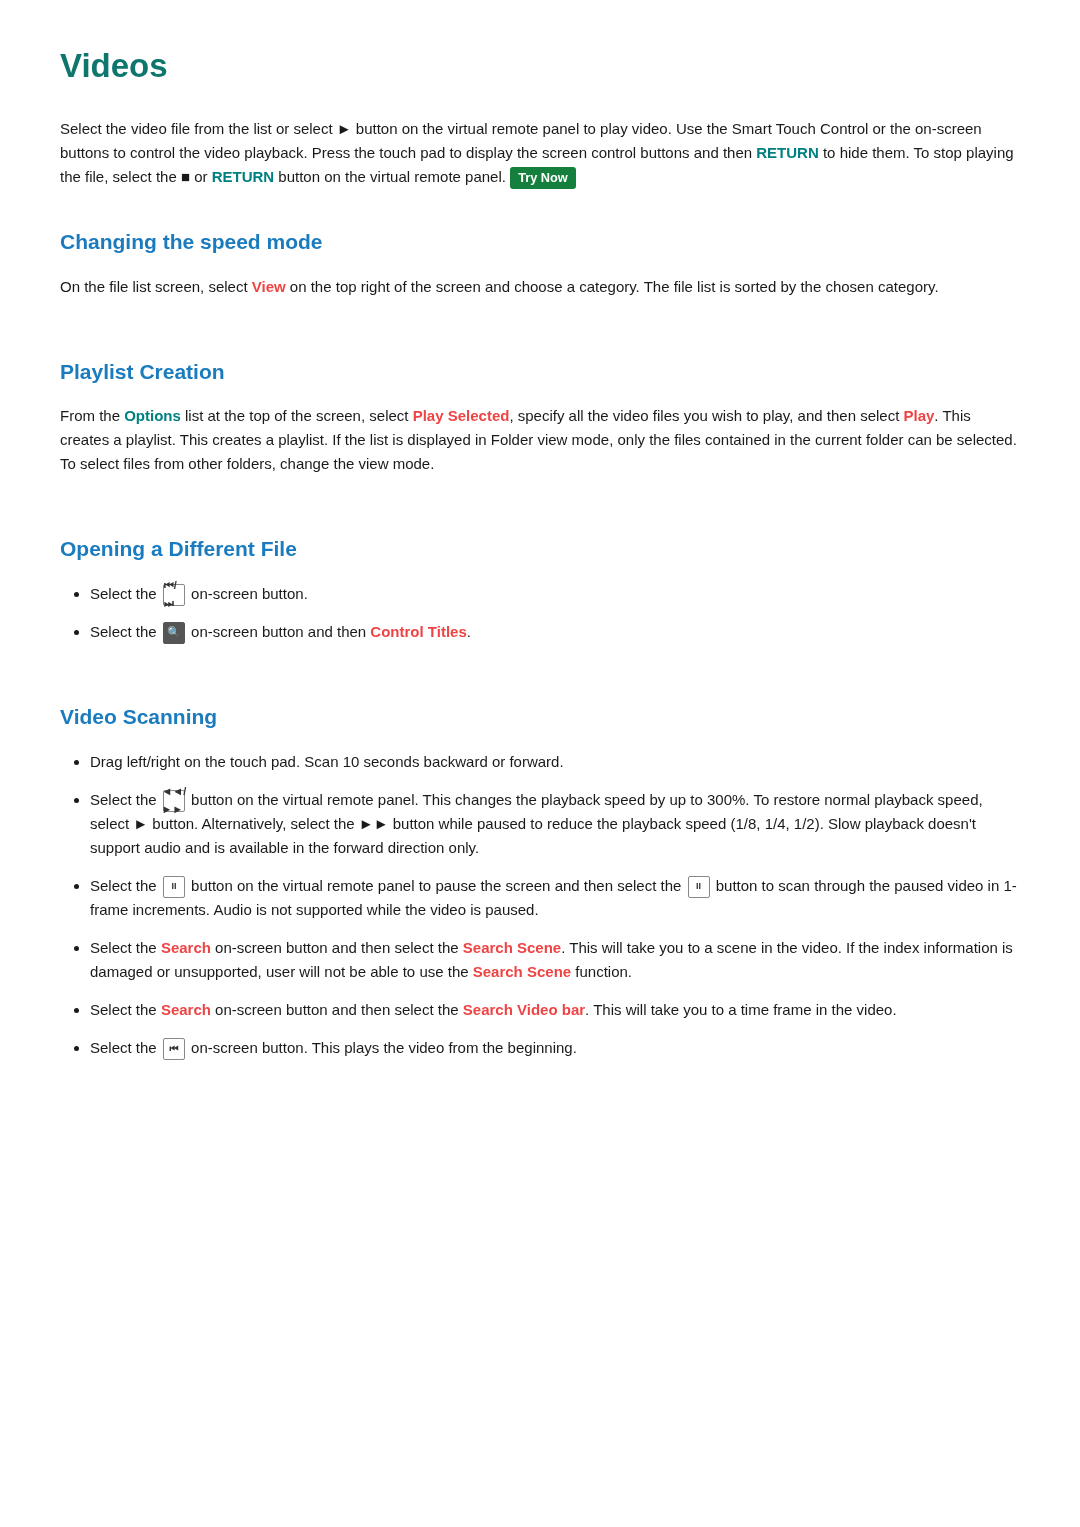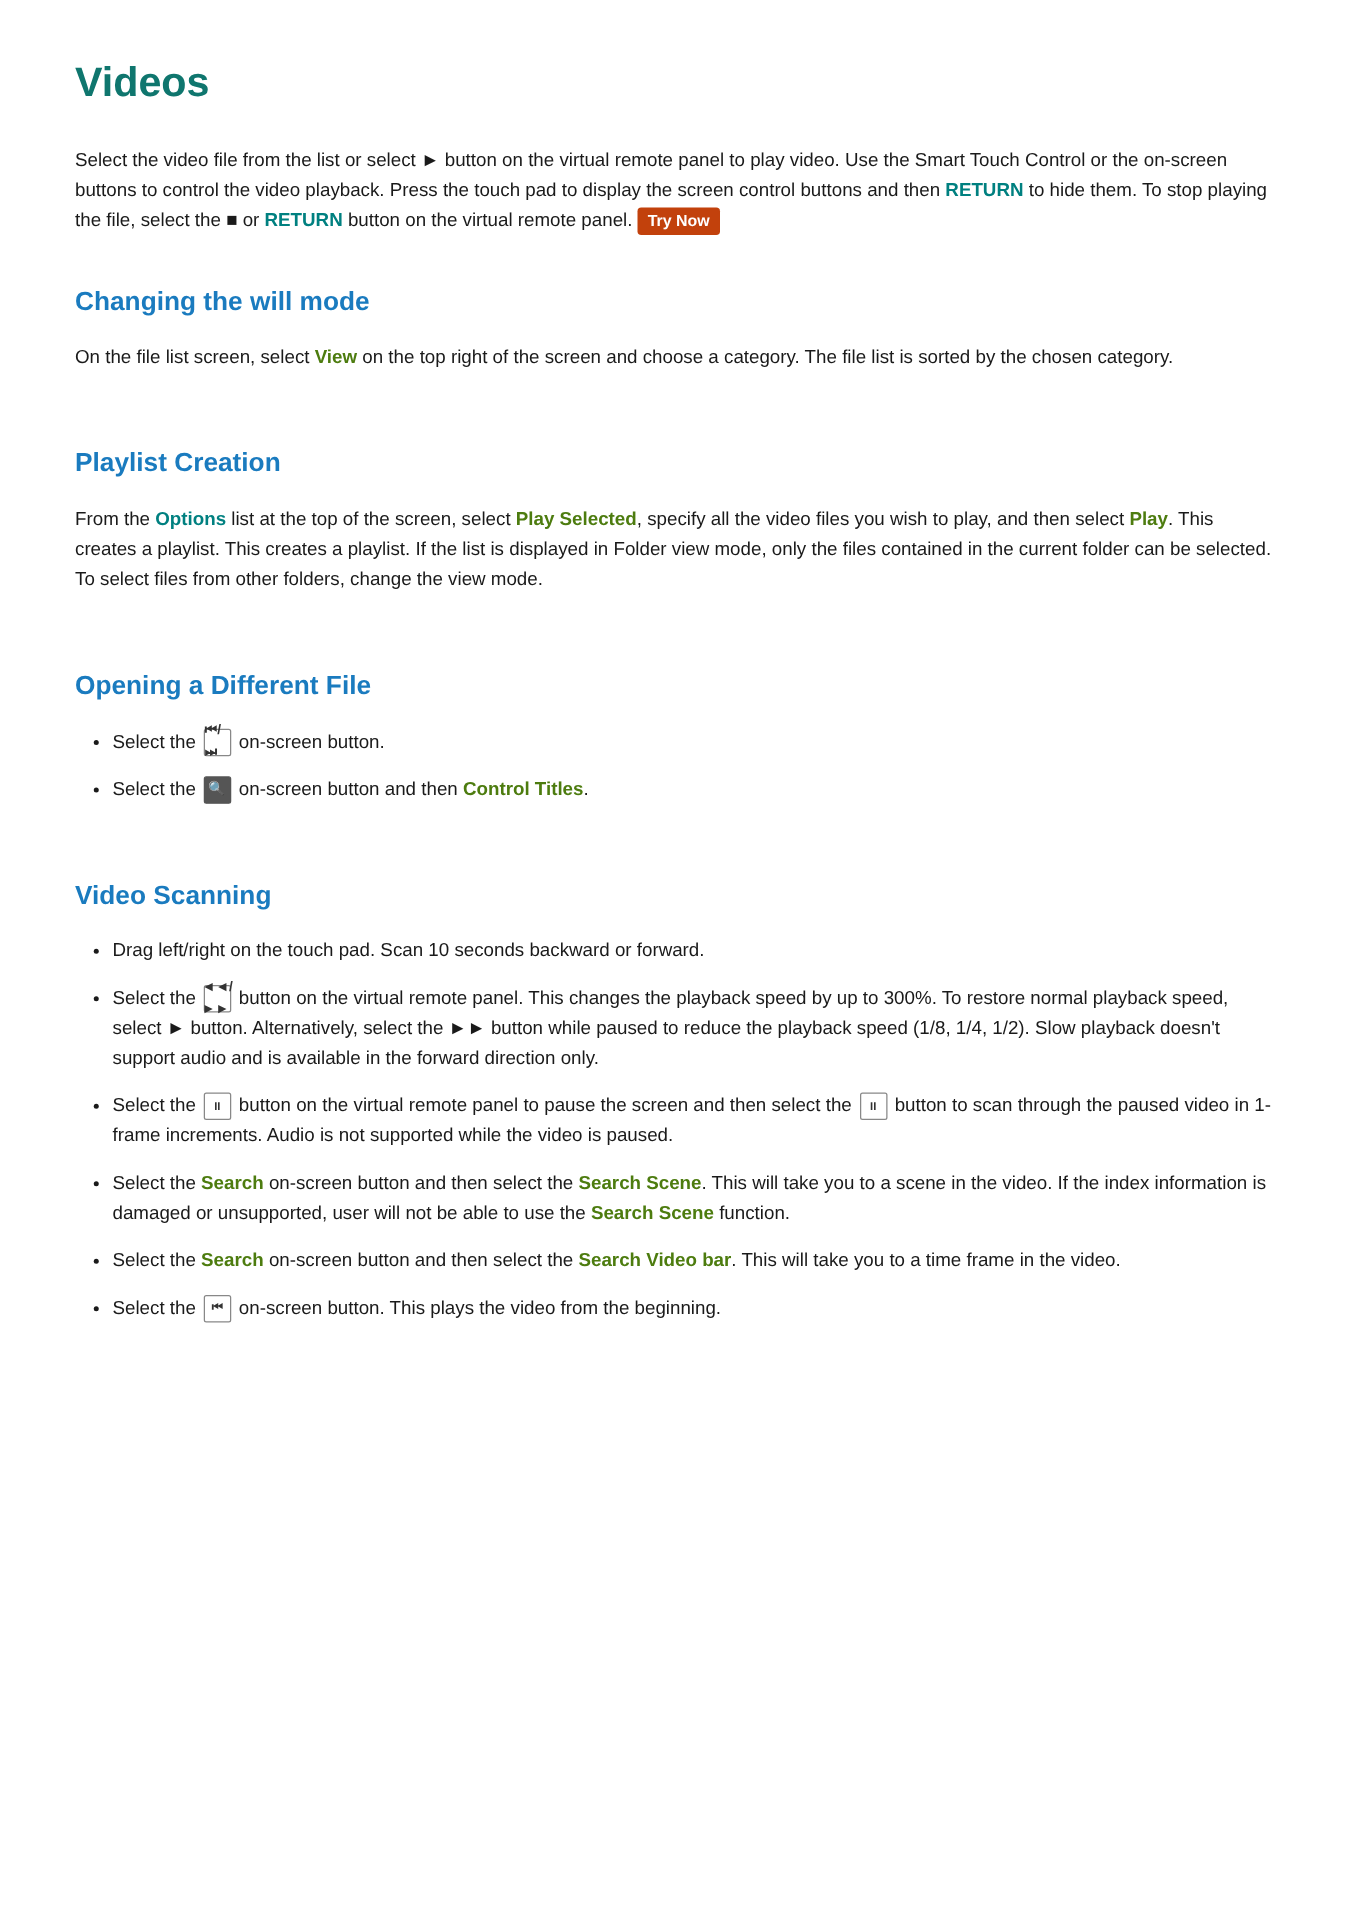--- a/index.html
+++ b/index.html
@@ -42,27 +42,27 @@
       margin-bottom: 36px;
       padding-top: 10px;
     }
 
     .highlight-teal {
       color: #008080;
       font-weight: bold;
     }
 
     .highlight-blue {
-      color: #4d7c0f;
+      color: #ef4444;
       font-weight: bold;
     }
 
     .try-now {
       display: inline-block;
-      background-color: #c2410c;
+      background-color: #15803d;
       color: white;
       padding: 1px 8px;
       border-radius: 3px;
       font-size: 0.85em;
       font-weight: bold;
       cursor: pointer;
     }
 
     ul {
       margin-left: 30px;
@@ -104,21 +104,21 @@
 <body>
 
 <h1>Videos</h1>
 
 <p>
   <span>Select the video file from the list or select ► button on the virtual remote panel to play video. Use the Smart Touch Control or the on-screen buttons to control the video playback. Press the touch pad to display the screen control buttons and then </span><span class="highlight-teal">RETURN</span><span> to hide them. To stop playing the file, select the ■ or </span><span class="highlight-teal">RETURN</span><span> button on the virtual remote panel.</span>
   <span class="try-now">Try Now</span>
 </p>
 
 <div class="section">
-  <h2>Changing the will mode</h2>
+  <h2>Changing the speed mode</h2>
   <p>
     <span>On the file list screen, select </span><span class="highlight-blue">View</span><span> on the top right of the screen and choose a category. The file list is sorted by the chosen category.</span>
   </p>
 </div>
 
 <div class="section">
   <h2>Playlist Creation</h2>
   <p>
     <span>From the </span><span class="highlight-teal">Options</span><span> list at the top of the screen, select </span><span class="highlight-blue">Play Selected</span><span>, specify all the video files you wish to play, and then select </span><span class="highlight-blue">Play</span><span>. This creates a playlist. This creates a playlist. If the list is displayed in Folder view mode, only the files contained in the current folder can be selected. To select files from other folders, change the view mode.</span>
   </p>

